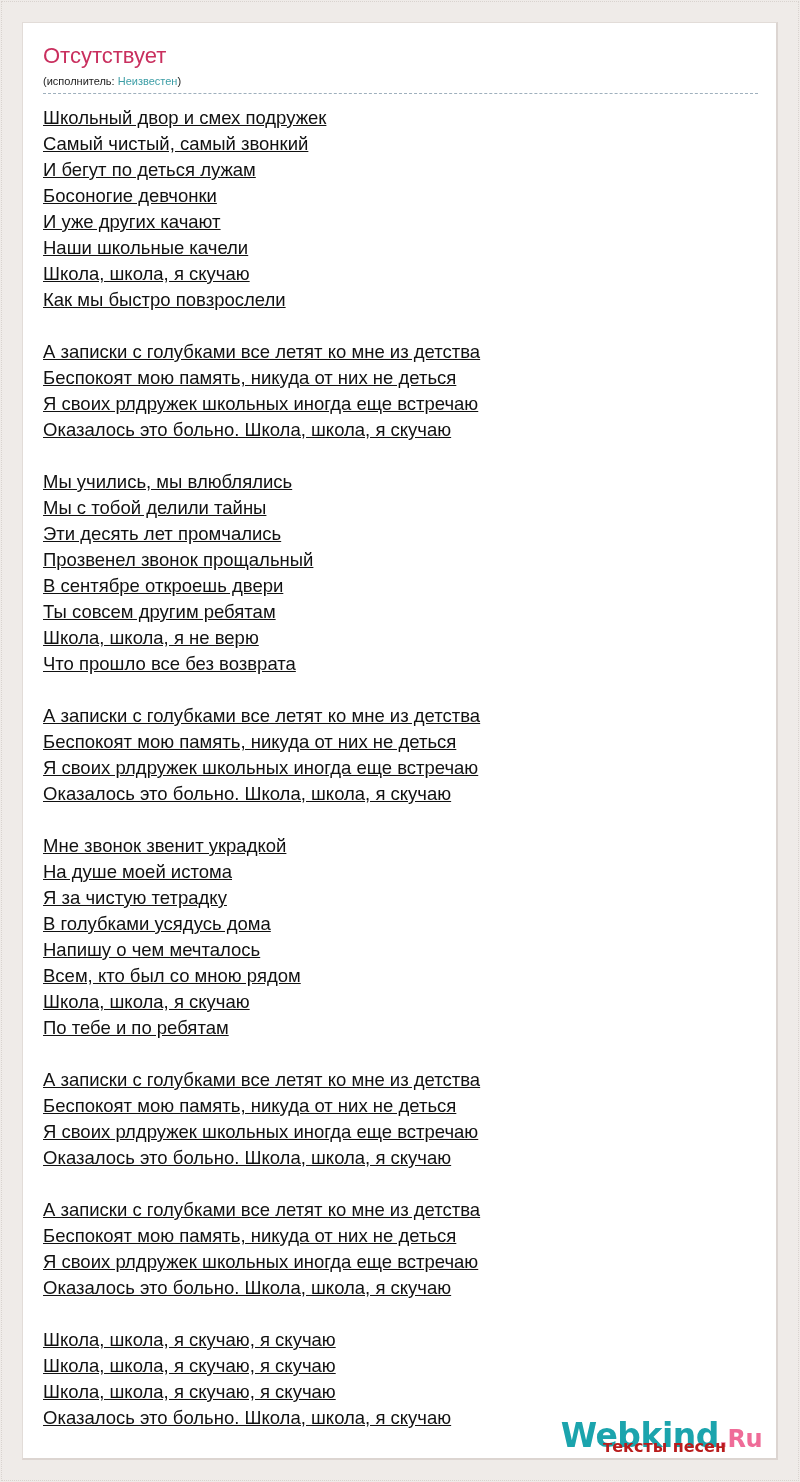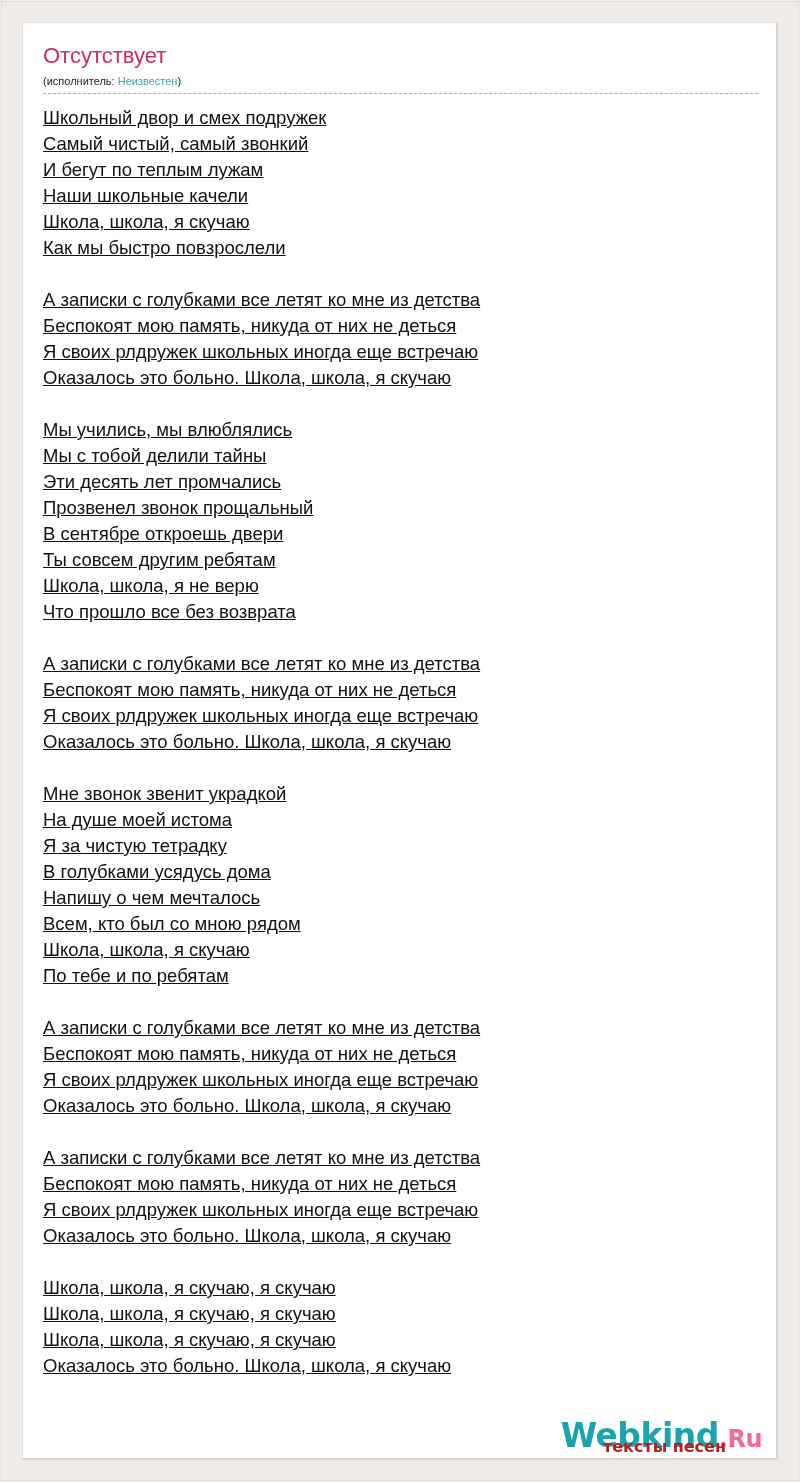--- a/index.html
+++ b/index.html
@@ -125,21 +125,23 @@
 
   <div class="artist-line">
     <span>(исполнитель: </span><a class="artist-link">Неизвестен</a><span>)</span>
   </div>
 
   <div class="separator"></div>
 
   <div class="lyrics" id="lyrics">
       <div class="lyric-line">Школьный двор и смех подружек</div>
       <div class="lyric-line">Самый чистый, самый звонкий</div>
-      <div class="lyric-line">И бегут по теплым лужам</div>
+      <div class="lyric-line">И бегут по деться лужам</div>
+      <div class="lyric-line">Босоногие девчонки</div>
+      <div class="lyric-line">И уже других качают</div>
       <div class="lyric-line">Наши школьные качели</div>
       <div class="lyric-line">Школа, школа, я скучаю</div>
       <div class="lyric-line">Как мы быстро повзрослели</div>
       <div class="lyric-line"></div>
       <div class="lyric-line">А записки с голубками все летят ко мне из детства</div>
       <div class="lyric-line">Беспокоят мою память, никуда от них не деться</div>
       <div class="lyric-line">Я своих рлдружек школьных иногда еще встречаю</div>
       <div class="lyric-line">Оказалось это больно. Школа, школа, я скучаю</div>
       <div class="lyric-line"></div>
       <div class="lyric-line">Мы учились, мы влюблялись</div>

